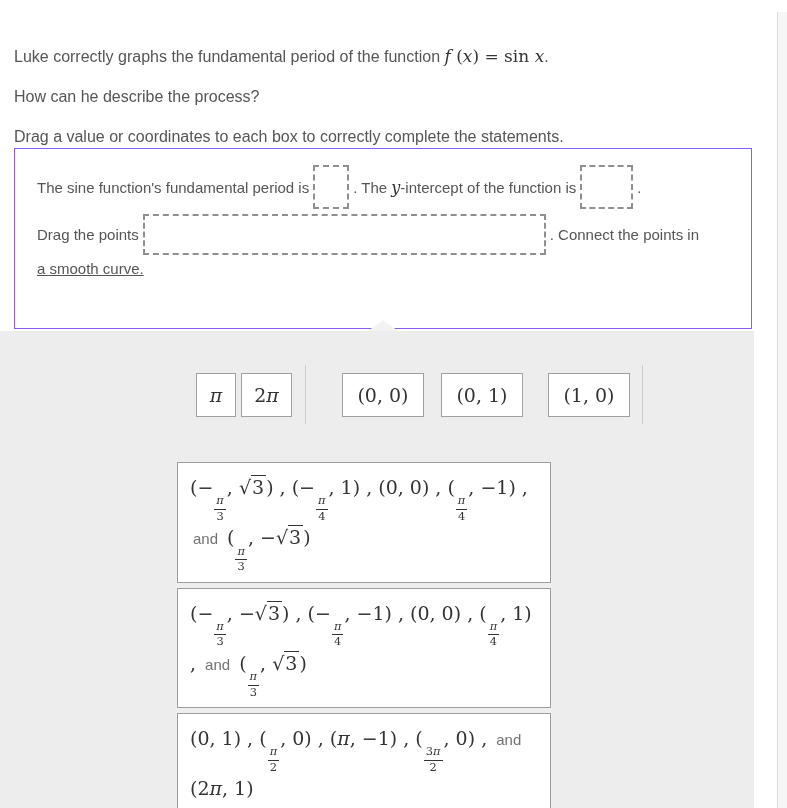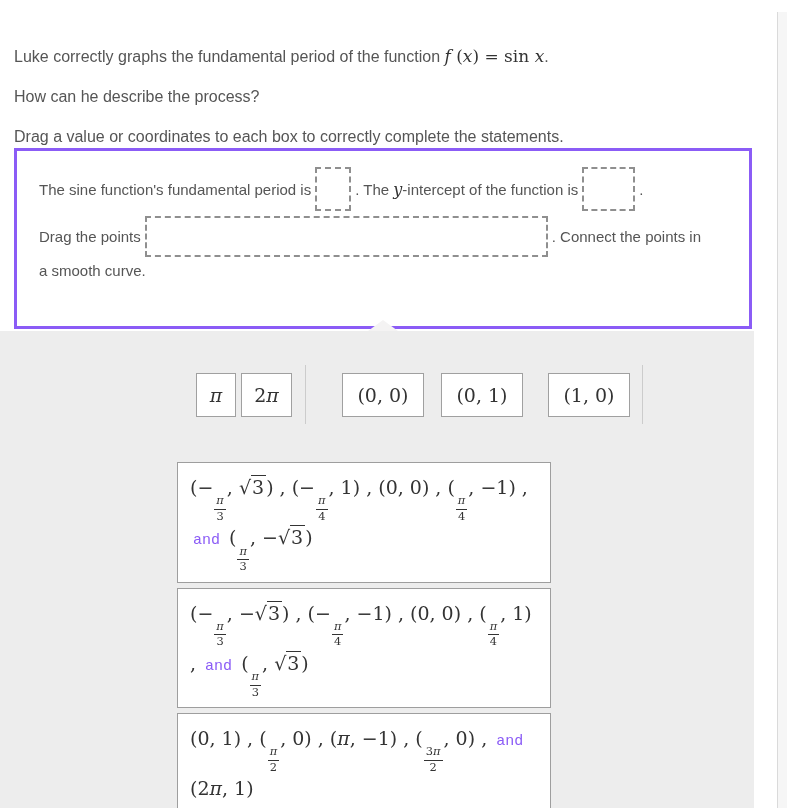--- a/index.html
+++ b/index.html
@@ -10,32 +10,32 @@
     color:#555555;
   }
   
   .question{position:absolute;left:14px;top:46px;width:740px;}
   .question p{margin:0 0 20px 0;font-size:16px;line-height:20px;color:#555;}
   .math{font-family:"DejaVu Serif","Liberation Serif",serif;color:#333;}
   .q-math{font-size:17px;}
   
   .panel{
     position:absolute;left:14px;top:148px;width:738px;height:181px;
-    box-sizing:border-box;background:#fff;border:3px solid #8b5cf6;
+    box-sizing:border-box;background:#fff;border:1px solid #8b5cf6;
     padding:16px 22px 0 22px;font-size:15px;color:#555;
   }
   .srow{display:flex;align-items:center;gap:4px;min-height:44px;margin-bottom:3px;flex-wrap:nowrap;white-space:nowrap;}
   .dropbox{
     box-sizing:border-box;background:#fff;
     border:2px dashed #8f8f8f;flex:0 0 auto;
   }
   .db-small{width:36px;height:44px;}
   .db-mid{width:53px;height:44px;}
   .db-long{width:403px;height:41px;}
-  .srow3{font-size:15px;line-height:20px;}
+  .srow3{font-size:15px;line-height:20px;text-decoration:underline;}
   
   .tray{
     position:absolute;left:0;top:331px;width:754px;height:477px;
     background:#ededed;
   }
   .notch{
     position:absolute;top:-11px;left:368px;width:0;height:0;
     border-left:15px solid transparent;border-right:15px solid transparent;
     border-bottom:11px solid #f4f3f3;
   }
@@ -62,21 +62,21 @@
     box-sizing:border-box;width:374px;min-height:80px;margin-bottom:5px;
     background:#fff;border:1px solid #9e9e9e;
     padding:9px 12px;font-size:19px;line-height:30px;cursor:grab;
   }
   
   .frac{display:inline-flex;flex-direction:column;align-items:center;vertical-align:-0.55em;line-height:1;margin:0 1px;}
   .fn{font-size:0.6em;padding:0 2px 2px 2px;border-bottom:1px solid #333;}
   .fd{font-size:0.6em;padding-top:1px;}
   .sqrt{white-space:nowrap;}
   .ov{border-top:1.5px solid #333;padding:0 2px 0 1px;}
-  .tx{font-family:Liberation Mono, monospace;font-size:15px;color:#8b5cf6;margin:0 3px;}
+  .tx{font-family:Liberation Sans, sans-serif;font-size:15px;color:#737373;margin:0 3px;}
   
   .scroll-edge{
     position:absolute;left:777px;top:12px;width:10px;height:796px;
     background:#f6f6f6;border-left:1px solid #dadada;box-sizing:border-box;
   }
 </style>
 </head>
 <body>
 
 <div class="question">

